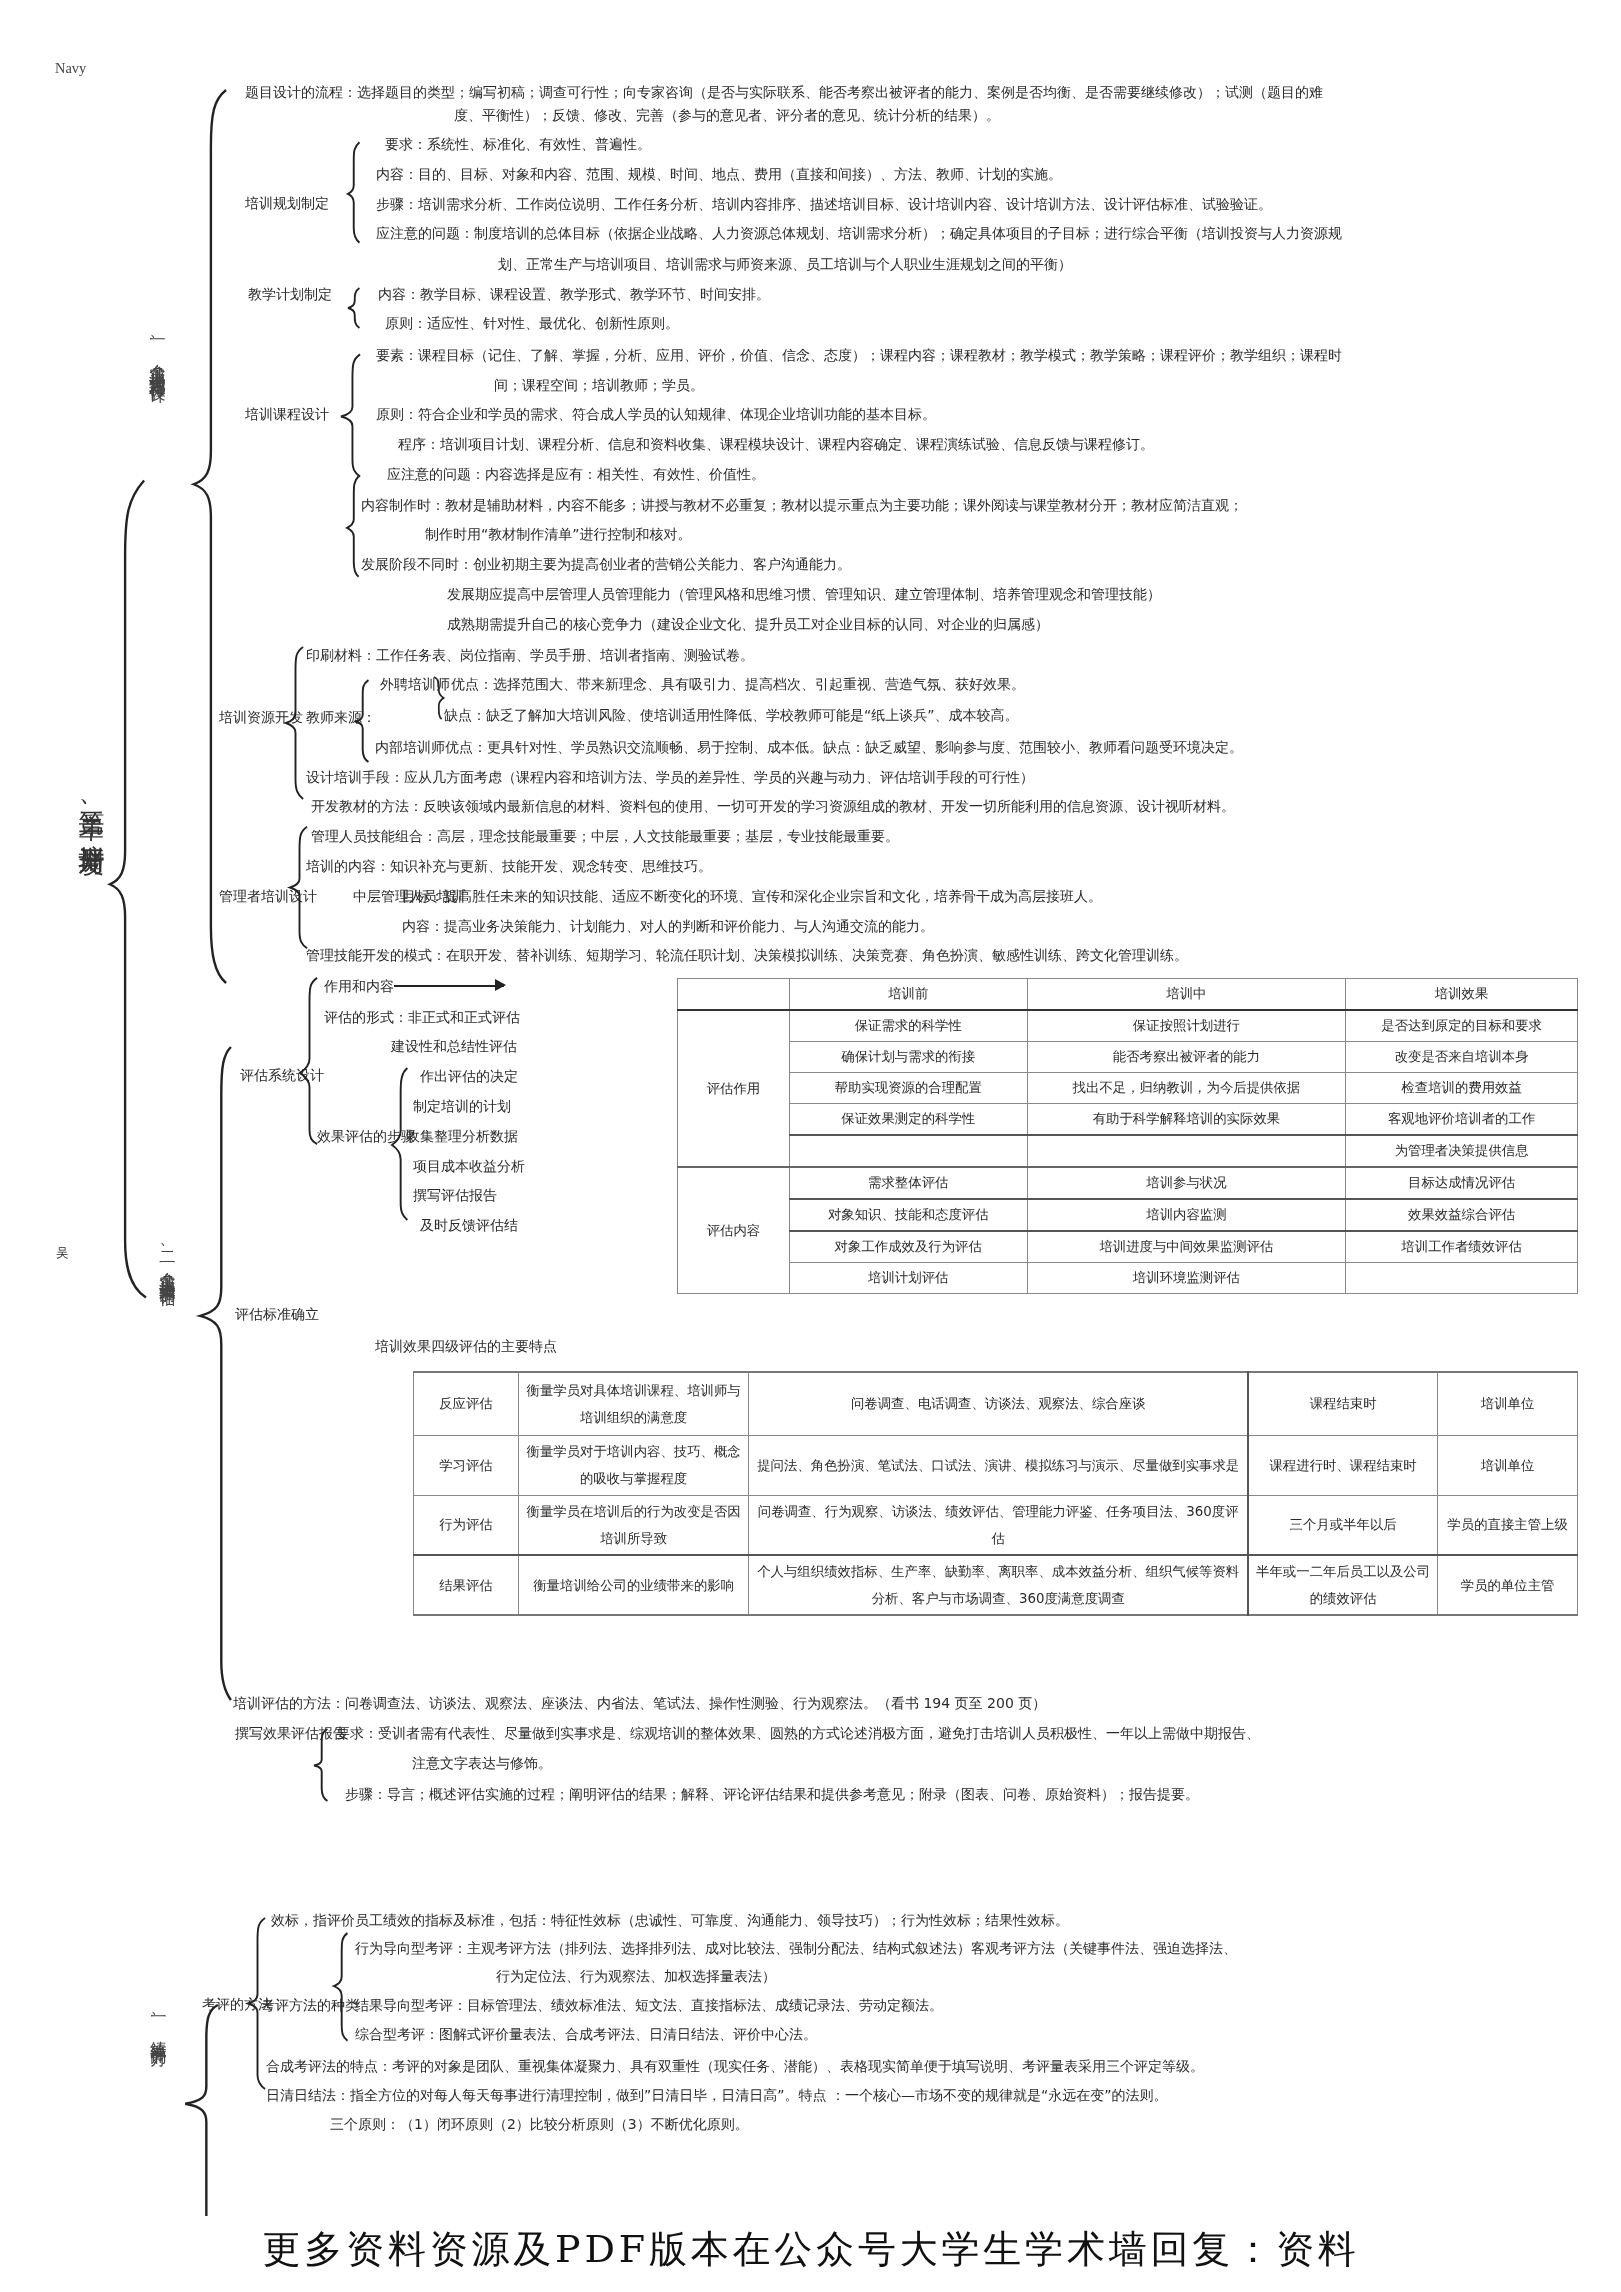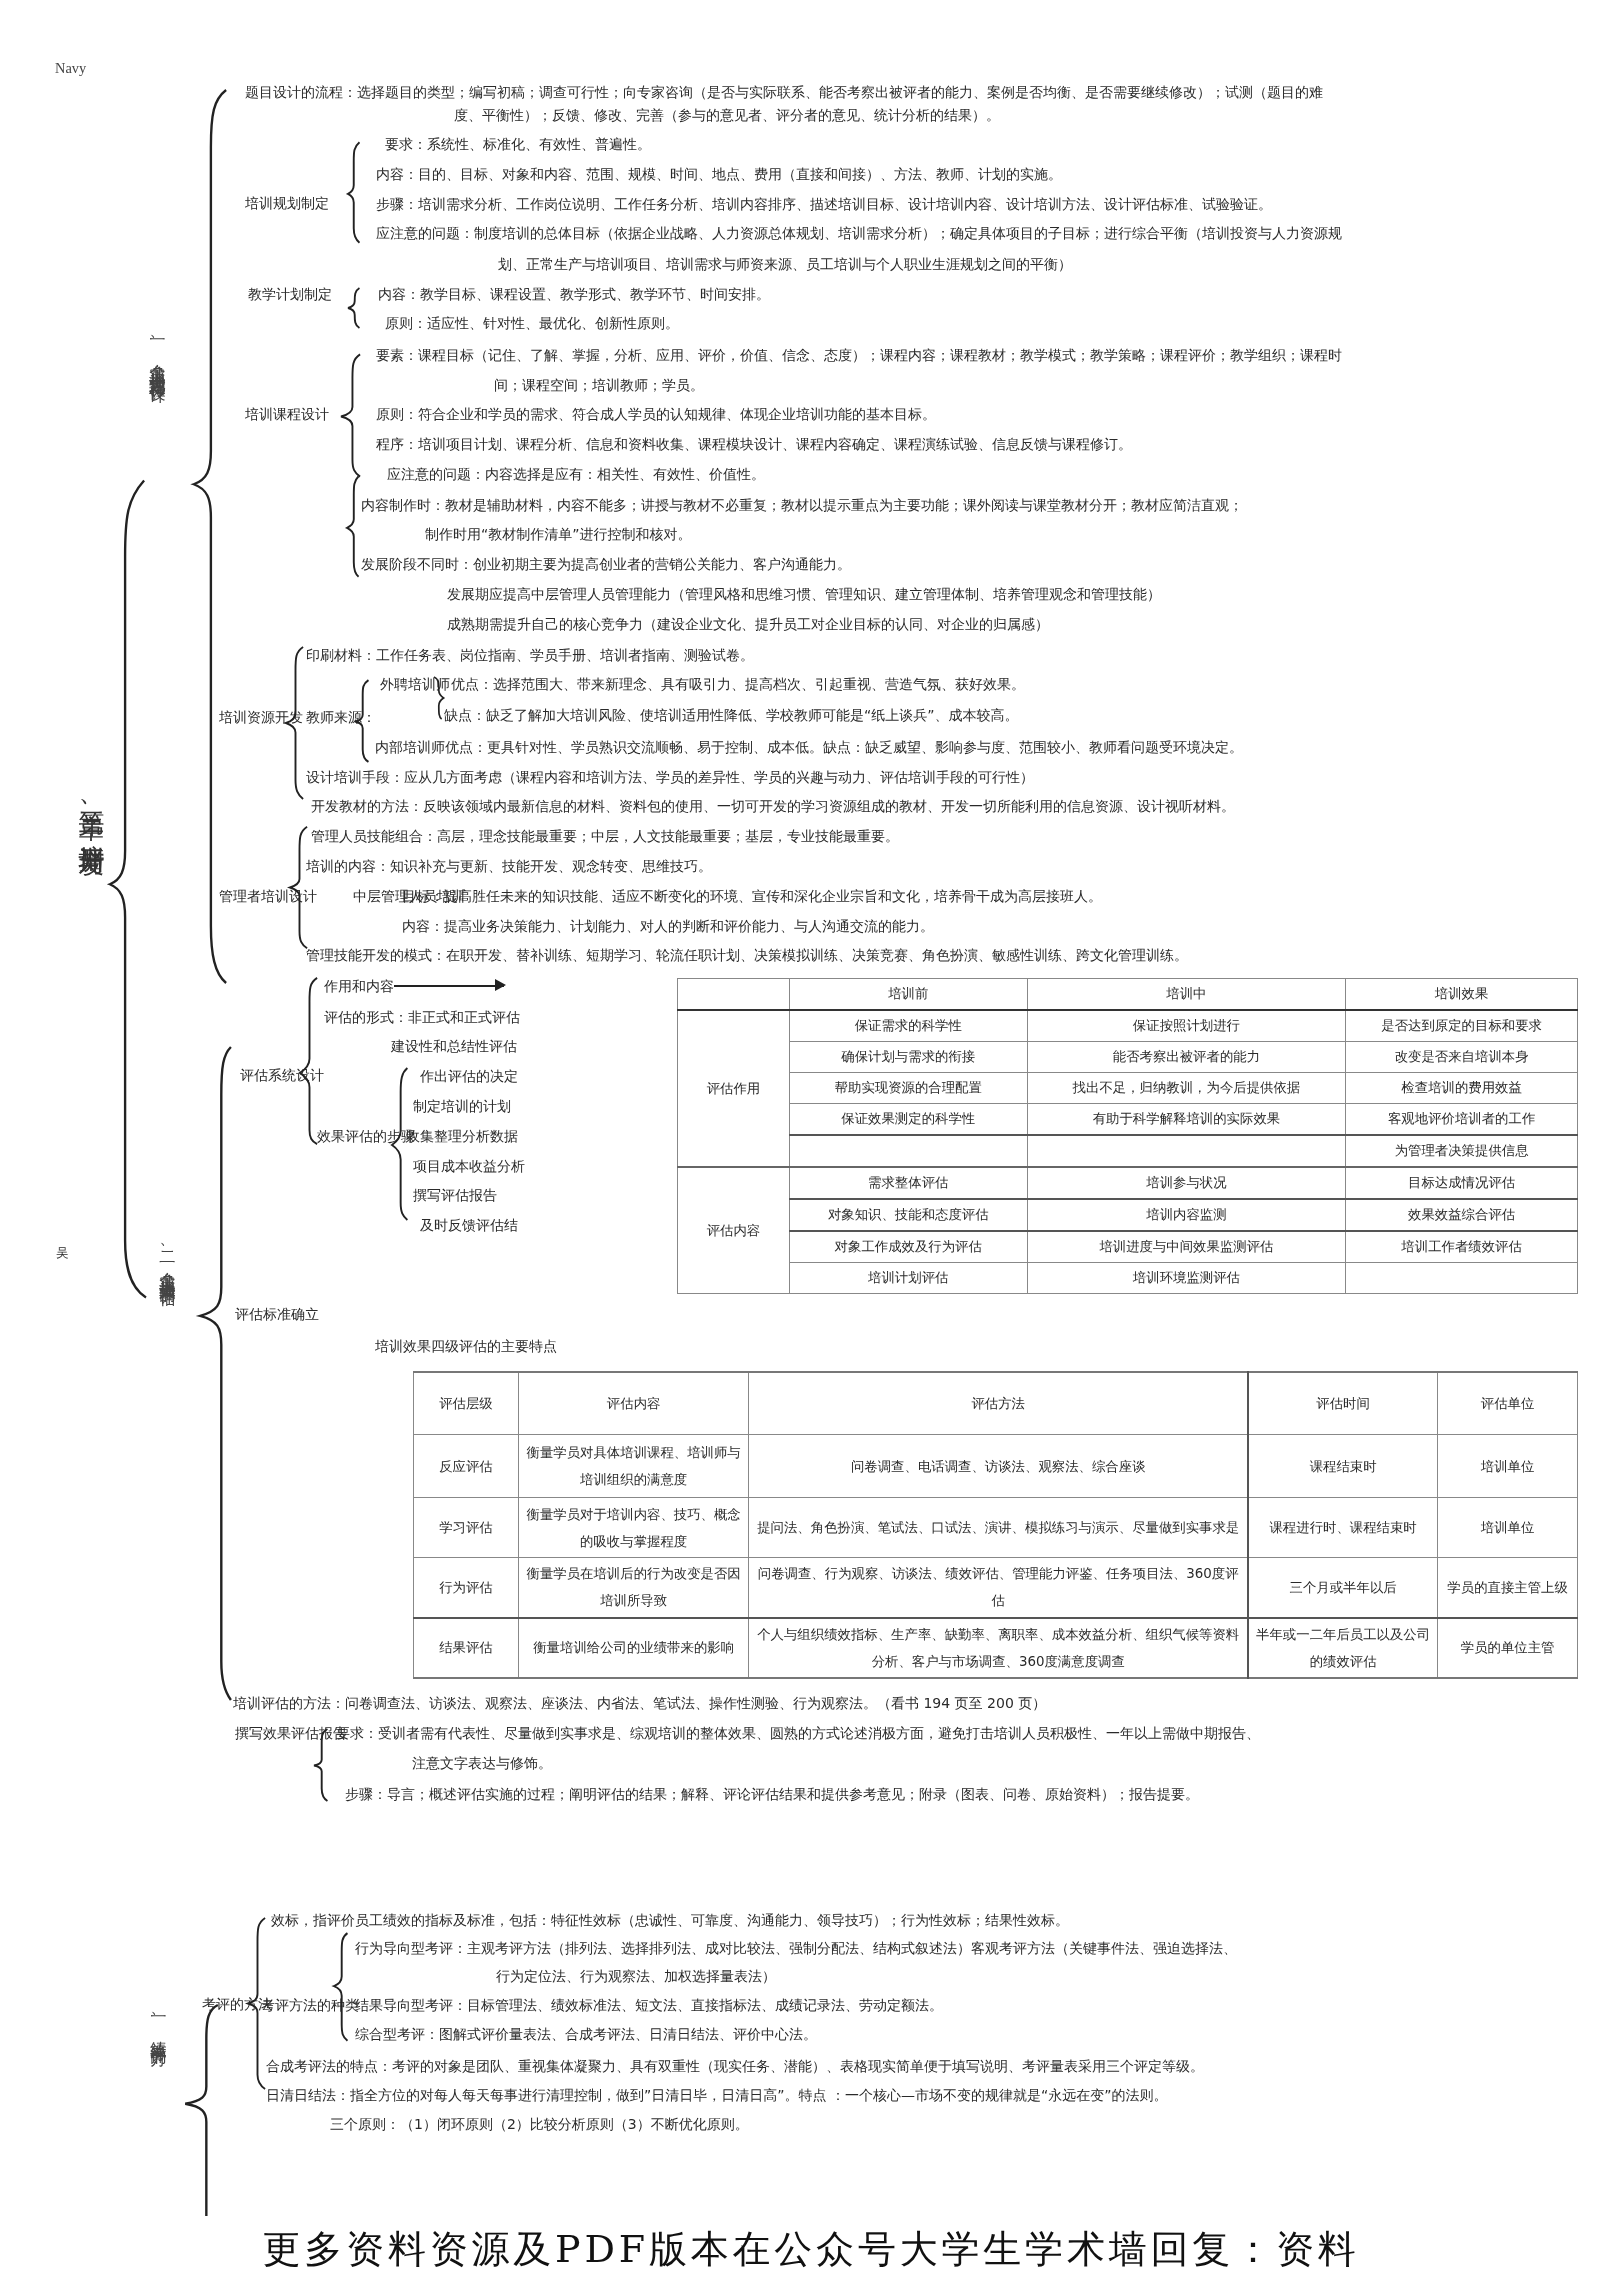--- a/index.html
+++ b/index.html
@@ -63,21 +63,21 @@
 <div class="t" style="left:378px;top:285px;">内容：教学目标、课程设置、教学形式、教学环节、时间安排。</div>
 <div class="t" style="left:385px;top:314px;">原则：适应性、针对性、最优化、创新性原则。</div>
 
 <div class="t" style="left:245px;top:405px;">培训课程设计</div>
 <svg class="br" style="left:341px;top:354px;" width="21" height="123" viewBox="0 0 22 128">
   <path d="M20,0 C12,5 12,12 12,25 L12,55 C12,60 8,63 0,65 C8,67 12,70 12,75 L12,110 C12,120 14,124 20,128" fill="none" stroke="#222" stroke-width="2"></path>
 </svg>
 <div class="t" style="left:376px;top:346px;">要素：课程目标（记住、了解、掌握，分析、应用、评价，价值、信念、态度）；课程内容；课程教材；教学模式；教学策略；课程评价；教学组织；课程时</div>
 <div class="t" style="left:494px;top:376px;">间；课程空间；培训教师；学员。</div>
 <div class="t" style="left:376px;top:405px;">原则：符合企业和学员的需求、符合成人学员的认知规律、体现企业培训功能的基本目标。</div>
-<div class="t" style="left:376px;top:435px;font-family:Liberation Serif, serif;">程序：培训项目计划、课程分析、信息和资料收集、课程模块设计、课程内容确定、课程演练试验、信息反馈与课程修订。</div>
+<div class="t" style="left:398px;top:435px;font-family:Liberation Serif, serif;">程序：培训项目计划、课程分析、信息和资料收集、课程模块设计、课程内容确定、课程演练试验、信息反馈与课程修订。</div>
 <div class="t" style="left:387px;top:465px;">应注意的问题：内容选择是应有：相关性、有效性、价值性。</div>
 <svg class="br" style="left:349px;top:476px;" width="13.4" height="101" viewBox="0 0 14 105">
   <path d="M12,0 C7,5 7,10 7,20 L7,45 C7,50 4,52 0,54 C4,56 7,58 7,63 L7,90 C7,98 8,102 12,105" fill="none" stroke="#222" stroke-width="2" transform="translate(-2,0)"></path>
 </svg>
 <div class="t" style="left:361px;top:496px;">内容制作时：教材是辅助材料，内容不能多；讲授与教材不必重复；教材以提示重点为主要功能；课外阅读与课堂教材分开；教材应简洁直观；</div>
 <div class="t" style="left:425px;top:525px;">制作时用“教材制作清单”进行控制和核对。</div>
 <div class="t" style="left:361px;top:555px;">发展阶段不同时：创业初期主要为提高创业者的营销公关能力、客户沟通能力。</div>
 <div class="t" style="left:447px;top:585px;">发展期应提高中层管理人员管理能力（管理风格和思维习惯、管理知识、建立管理体制、培养管理观念和管理技能）</div>
 <div class="t" style="left:447px;top:615px;">成熟期需提升自己的核心竞争力（建设企业文化、提升员工对企业目标的认同、对企业的归属感）</div>
 
@@ -205,27 +205,20 @@
 
 <table class="t2" style="left:413px;top:1371px;width:1165px;border-top:2.9px solid #777;border-bottom:2.9px solid #777;">
   <colgroup>
       <col style="width:105px">
       <col style="width:231px">
       <col style="width:500px">
       <col style="width:190px">
       <col style="width:140px">
     </colgroup>
   <tbody>
-      <tr>
-    <th>评估层级</th>
-    <th>评估内容</th>
-    <th>评估方法</th>
-    <th style="border-left:2.4px solid #555;">评估时间</th>
-    <th>评估单位</th>
-  </tr>
   <tr style="height:63px;">
     <td>反应评估</td>
     <td style="white-space:normal;">衡量学员对具体培训课程、培训师与培训组织的满意度</td>
     <td>问卷调查、电话调查、访谈法、观察法、综合座谈</td>
     <td style="border-left:2.4px solid #555;">课程结束时</td>
     <td>培训单位</td>
   </tr>
   <tr style="height:60px;">
     <td>学习评估</td>
     <td style="white-space:normal;">衡量学员对于培训内容、技巧、概念的吸收与掌握程度</td>

